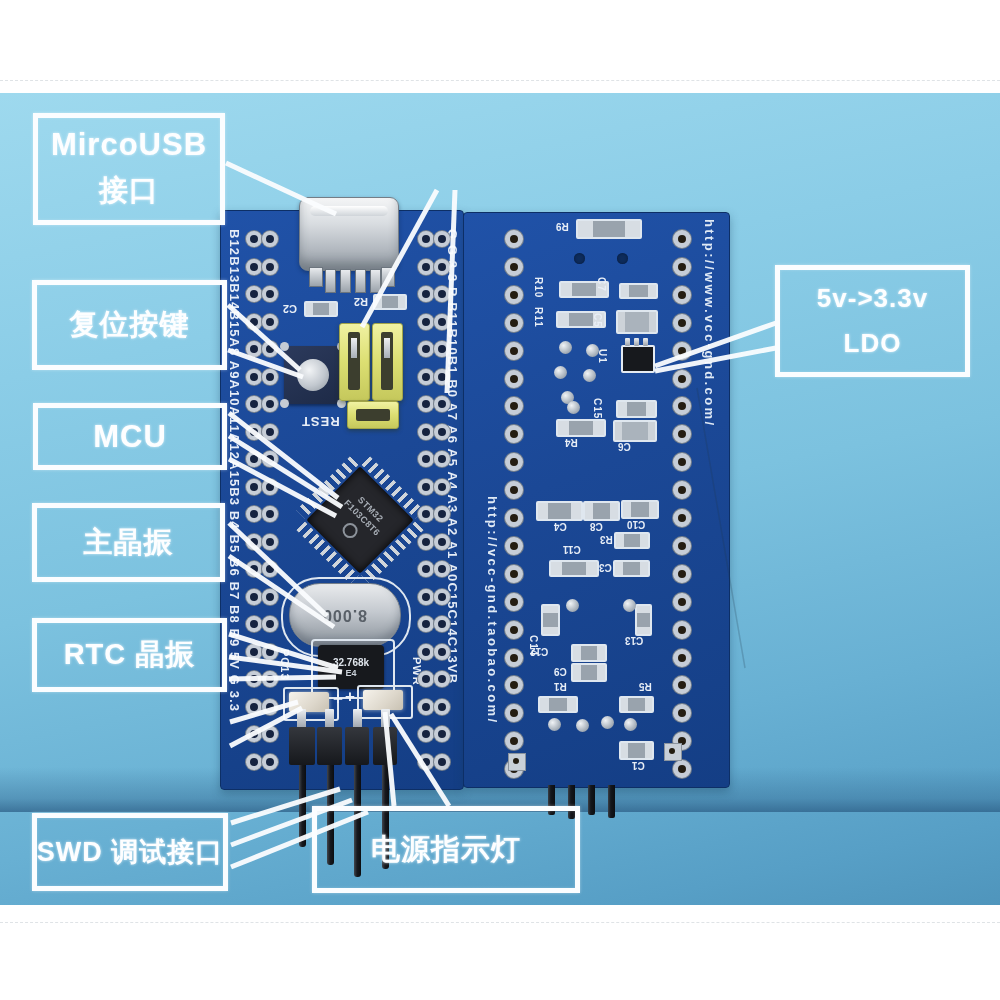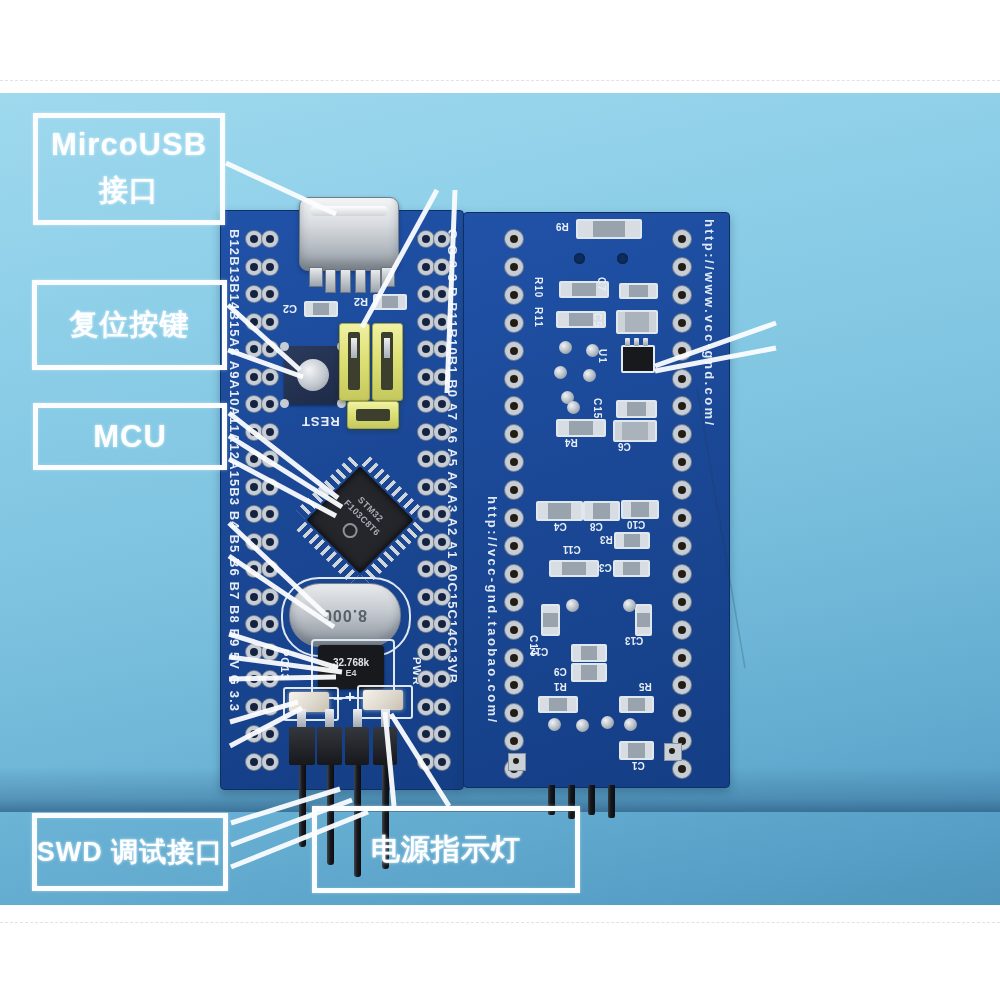--- a/index.html
+++ b/index.html
@@ -408,19 +408,29 @@
   <div class="callout" style="left:33px;top:113px;width:192px;height:112px">
     <div class="t1 big">MircoUSB</div>
     <div class="t1">接口</div>
   </div>
   <div class="callout" style="left:32px;top:280px;width:195px;height:90px">
     <div class="t1">复位按键</div>
   </div>
   <div class="callout" style="left:33px;top:403px;width:194px;height:67px">
     <div class="t1 big">MCU</div>
   </div>
+  <div class="callout" style="left:32px;top:503px;width:193px;height:79px">
+    <div class="t1">主晶振</div>
+  </div>
+  <div class="callout" style="left:32px;top:618px;width:195px;height:74px">
+    <div class="t1">RTC 晶振</div>
+  </div>
   <div class="callout" style="left:32px;top:813px;width:196px;height:78px">
     <div class="t1" style="font-size:27px">SWD 调试接口</div>
   </div>
   <div class="callout" style="left:312px;top:806px;width:268px;height:87px">
     <div class="t1">电源指示灯</div>
   </div>
+  <div class="callout" style="left:775px;top:265px;width:195px;height:112px">
+    <div class="t1 mid">5v-&gt;3.3v</div>
+    <div class="t1 mid">LDO</div>
+  </div>
 </div>
 
 </body></html>

